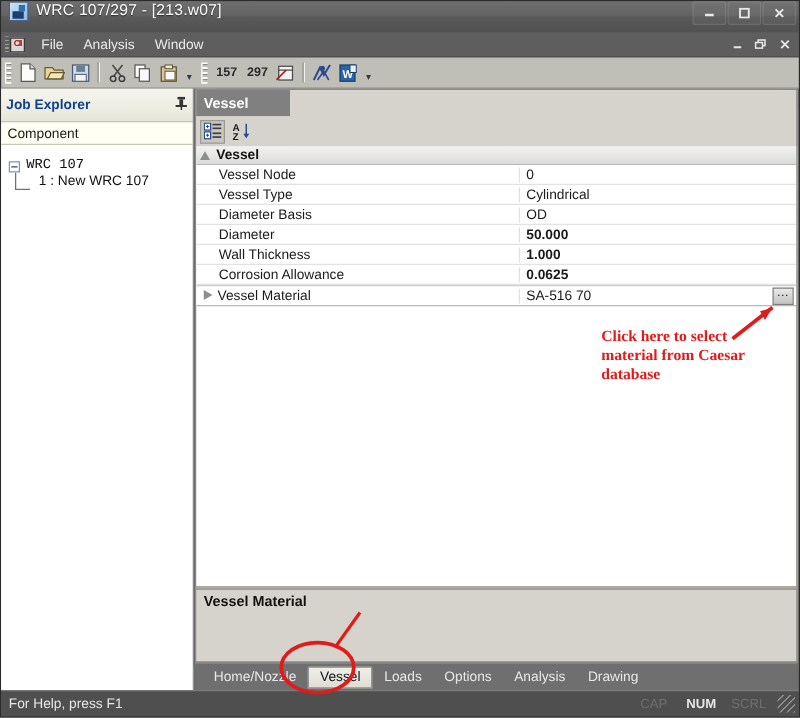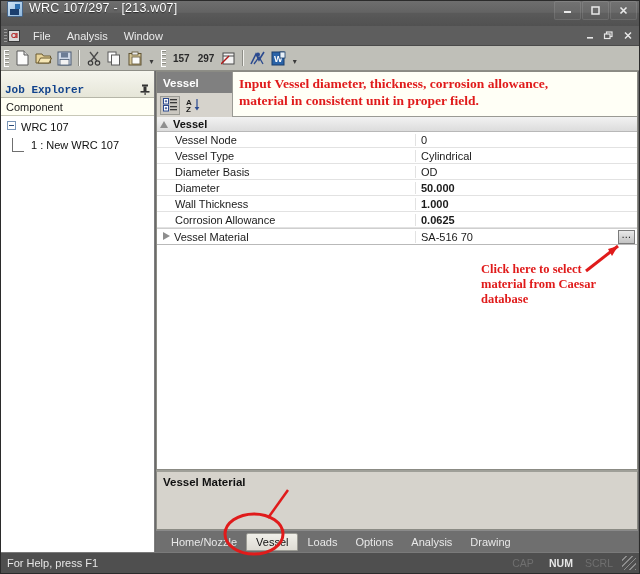--- a/index.html
+++ b/index.html
@@ -192,24 +192,23 @@
     background: #ffffff;
     border-right: 1px solid #7e7e7e;
     display: flex;
     flex-direction: column;
   }
   .explorer-head {
     height: 18px;
     background: linear-gradient(to bottom,#f6f6ef,#e6e6d8);
     border-bottom: 1px solid #b6b6a8;
     display: flex;
-    align-items: flex-start;
+    align-items: center;
     padding: 13px 4px;
     box-sizing: border-box;
-    font-family: Liberation Mono, monospace;
   }
   .explorer-head .t {
     color: #10428c;
     font-weight: bold;
     font-size: 11px;
     flex: 1;
   }
   .pin {
     color: #2a2a2a;
     font-size: 11px;
@@ -228,22 +227,23 @@
   }
   .tree {
     flex: 1;
     background: #ffffff;
     padding: 5px 0 0 6px;
     font-size: 11px;
     color: #101010;
   }
   .tree-row {
     display: flex;
-    align-items: flex-start;
+    align-items: flex-end;
     height: 17px;
+    font-family: Liberation Mono, monospace;
   }
   .expander {
     width: 9px; height: 9px;
     border: 1px solid #7a96b8;
     background: #fff;
     margin-right: 5px;
     position: relative;
     box-sizing: border-box;
     flex: none;
   }
@@ -718,24 +718,20 @@
             <div class="pi">
               <svg width="15" height="15" viewBox="0 0 15 15">
                 <text x="0" y="7" font-family="Liberation Sans" font-size="8" font-weight="bold" fill="#1a1a1a">A</text>
                 <text x="0" y="14" font-family="Liberation Sans" font-size="8" font-weight="bold" fill="#1a1a1a">Z</text>
                 <path d="M11 1 v10" stroke="#2b4a8f" stroke-width="1.2"></path>
                 <path d="M8.6 9 L11 12.5 L13.4 9" fill="#2b4a8f"></path>
               </svg>
             </div>
           </div>
         </div>
-        <div class="annot-box">
-          <div class="annot-red">Input Vessel diameter, thickness, corrosion allowance,
-material in consistent unit in proper field.</div>
-        </div>
       </div>
 
       <div class="propgrid">
         <div class="cat-row">
           <span class="tri open"></span>
           <span>Vessel</span>
         </div>
 
         <div class="prow">
           <div class="pname">Vessel Node</div>

